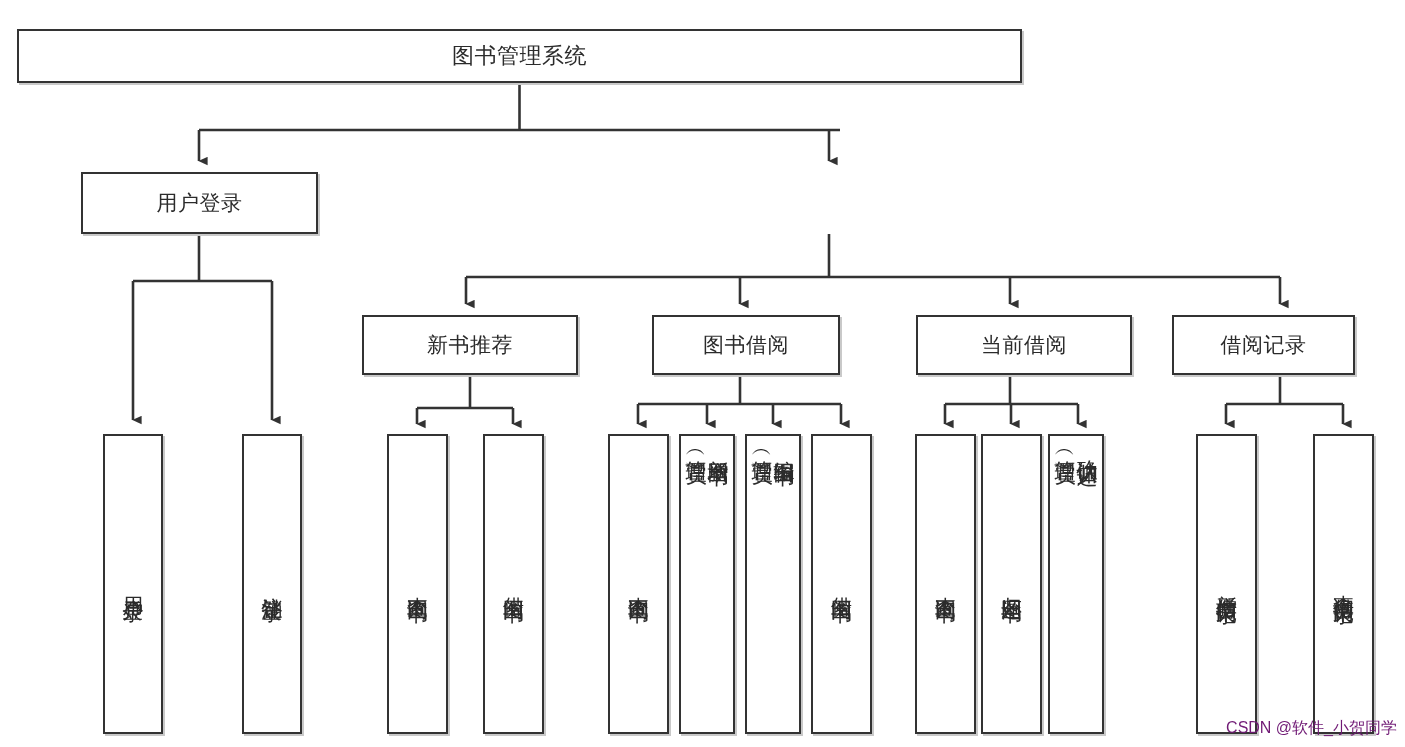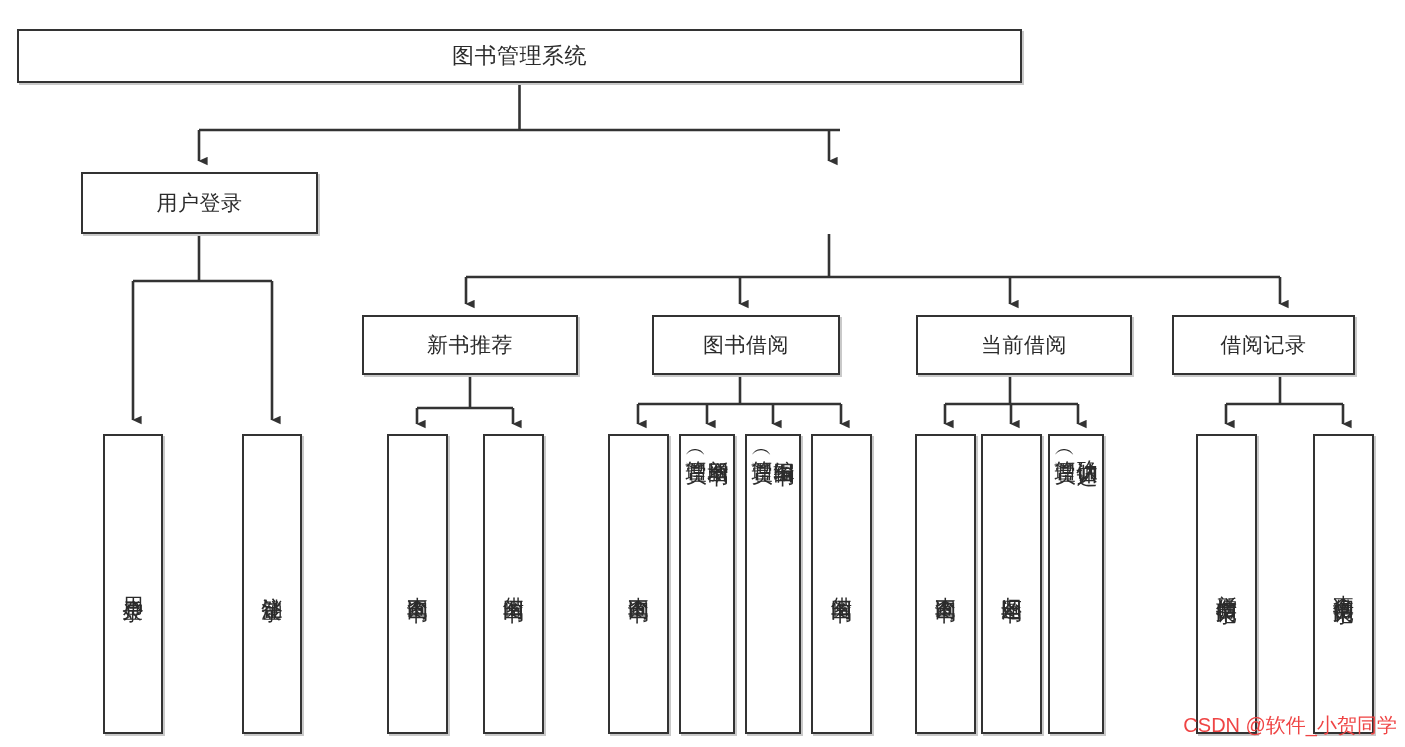--- a/index.html
+++ b/index.html
@@ -62,22 +62,22 @@
     margin: 0 auto;
   }
   .node.vertical.short {
     align-items: center;
     padding-top: 0;
   }
   .watermark {
     position: absolute;
     right: 8px;
     bottom: 8px;
-    font-size: 20px;
-    color: #ef4444;
+    font-size: 16px;
+    color: #701a75;
     z-index: 5;
     font-family: "Liberation Sans", "DejaVu Sans", sans-serif;
     white-space: nowrap;
   }
 </style>
 </head>
 <body>
 
 <div id="canvas">
 

